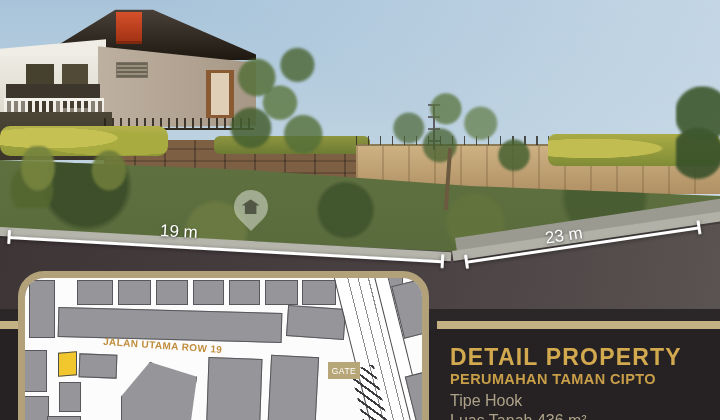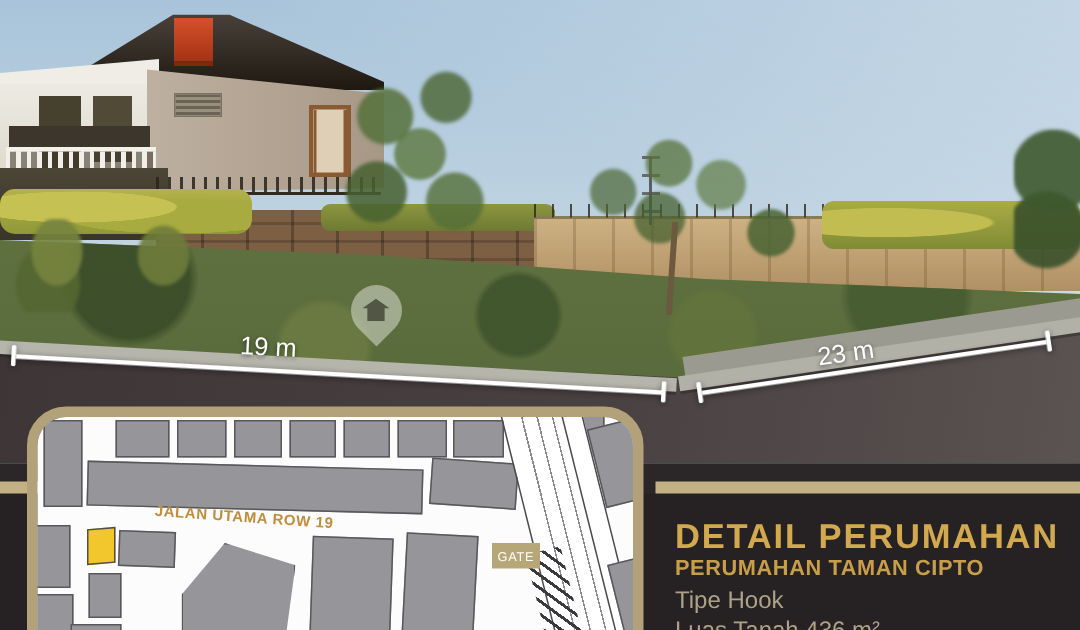--- a/index.html
+++ b/index.html
@@ -233,21 +233,21 @@
     </div>
     <div class="abs m-label l-23">23 m</div>
   </div>
 
   <div class="abs bottom-strip">
     <div class="abs panel-bg"></div>
     <div class="abs gold-stripe gs-left"></div>
     <div class="abs gold-stripe gs-right"></div>
   </div>
 
-  <div class="abs dp-title">DETAIL PERUMAHAN</div>
+  <div class="abs dp-title">DETAIL PROPERTY</div>
   <div class="abs dp-type">Tipe Hook</div>
   <div class="abs dp-sub">PERUMAHAN TAMAN CIPTO</div>
   <div class="abs dp-area">Luas Tanah 436 m²</div>
 
   <div class="abs map-panel">
     <div class="map-inner">
 
       <div class="blk" style="left:4px;top:2px;width:24px;height:56px"></div>
       <div class="blk" style="left:52px;top:2px;width:34px;height:23px"></div>
       <div class="blk" style="left:93px;top:2px;width:31px;height:23px"></div>

